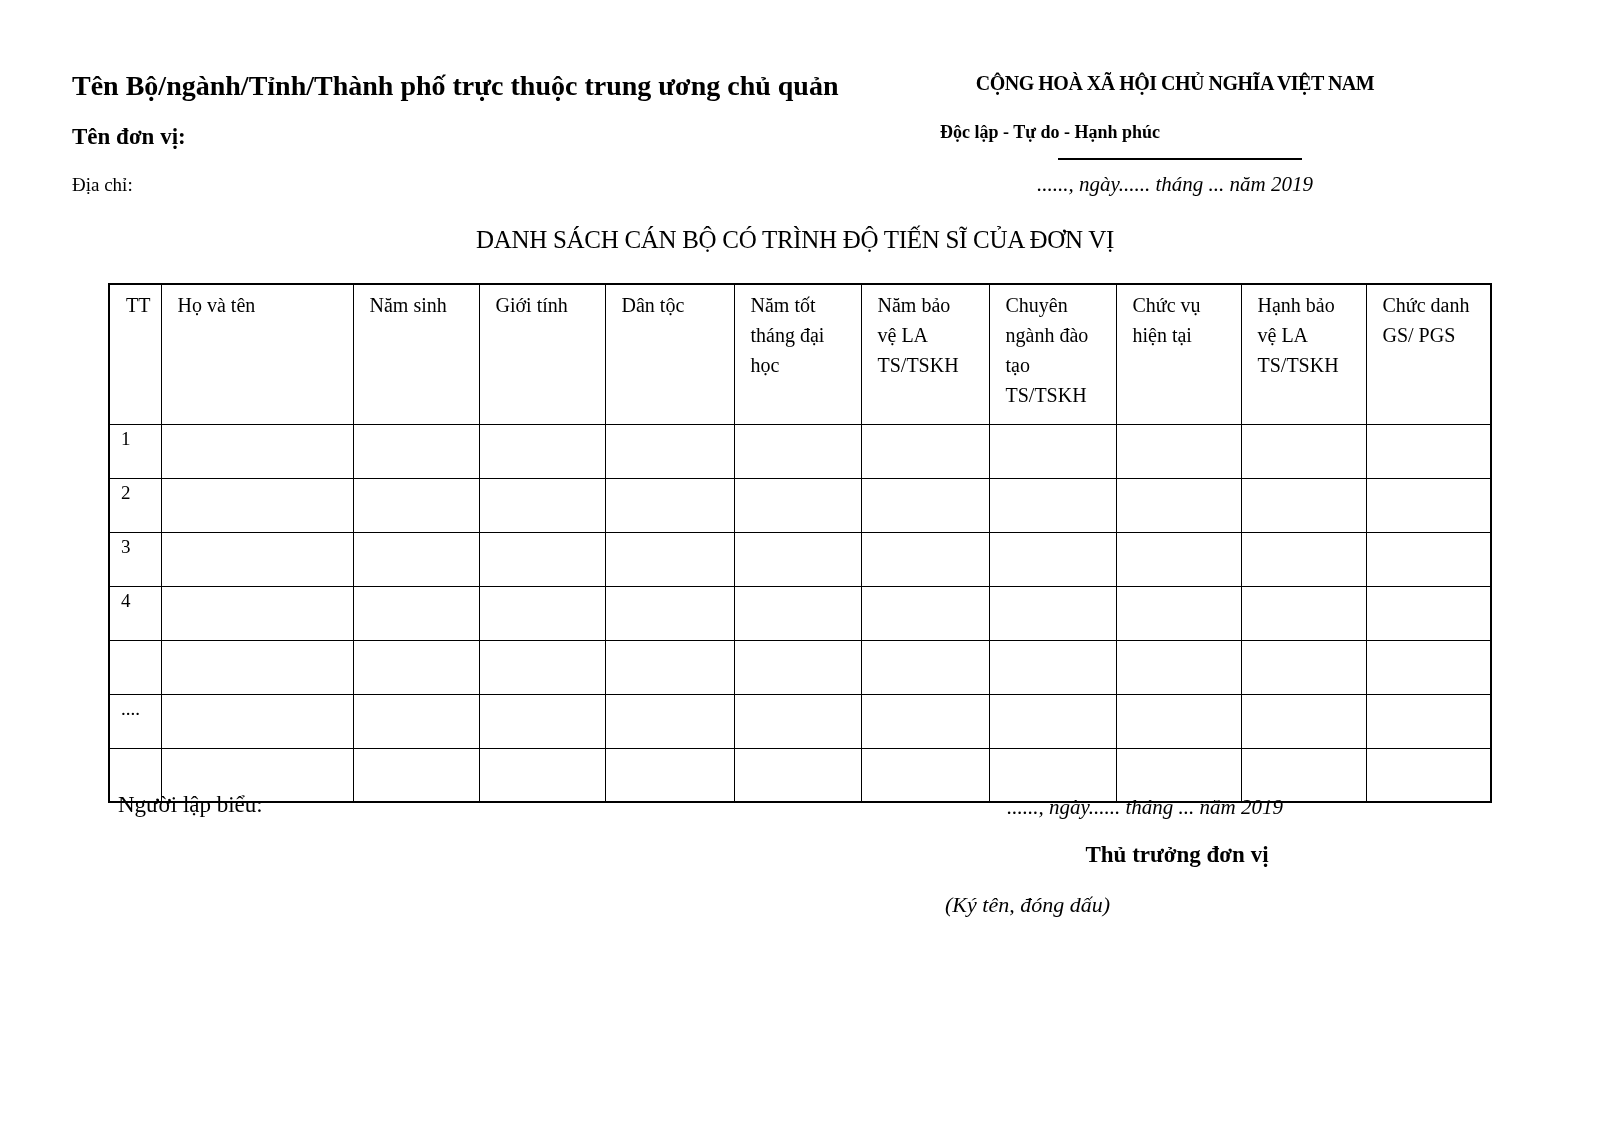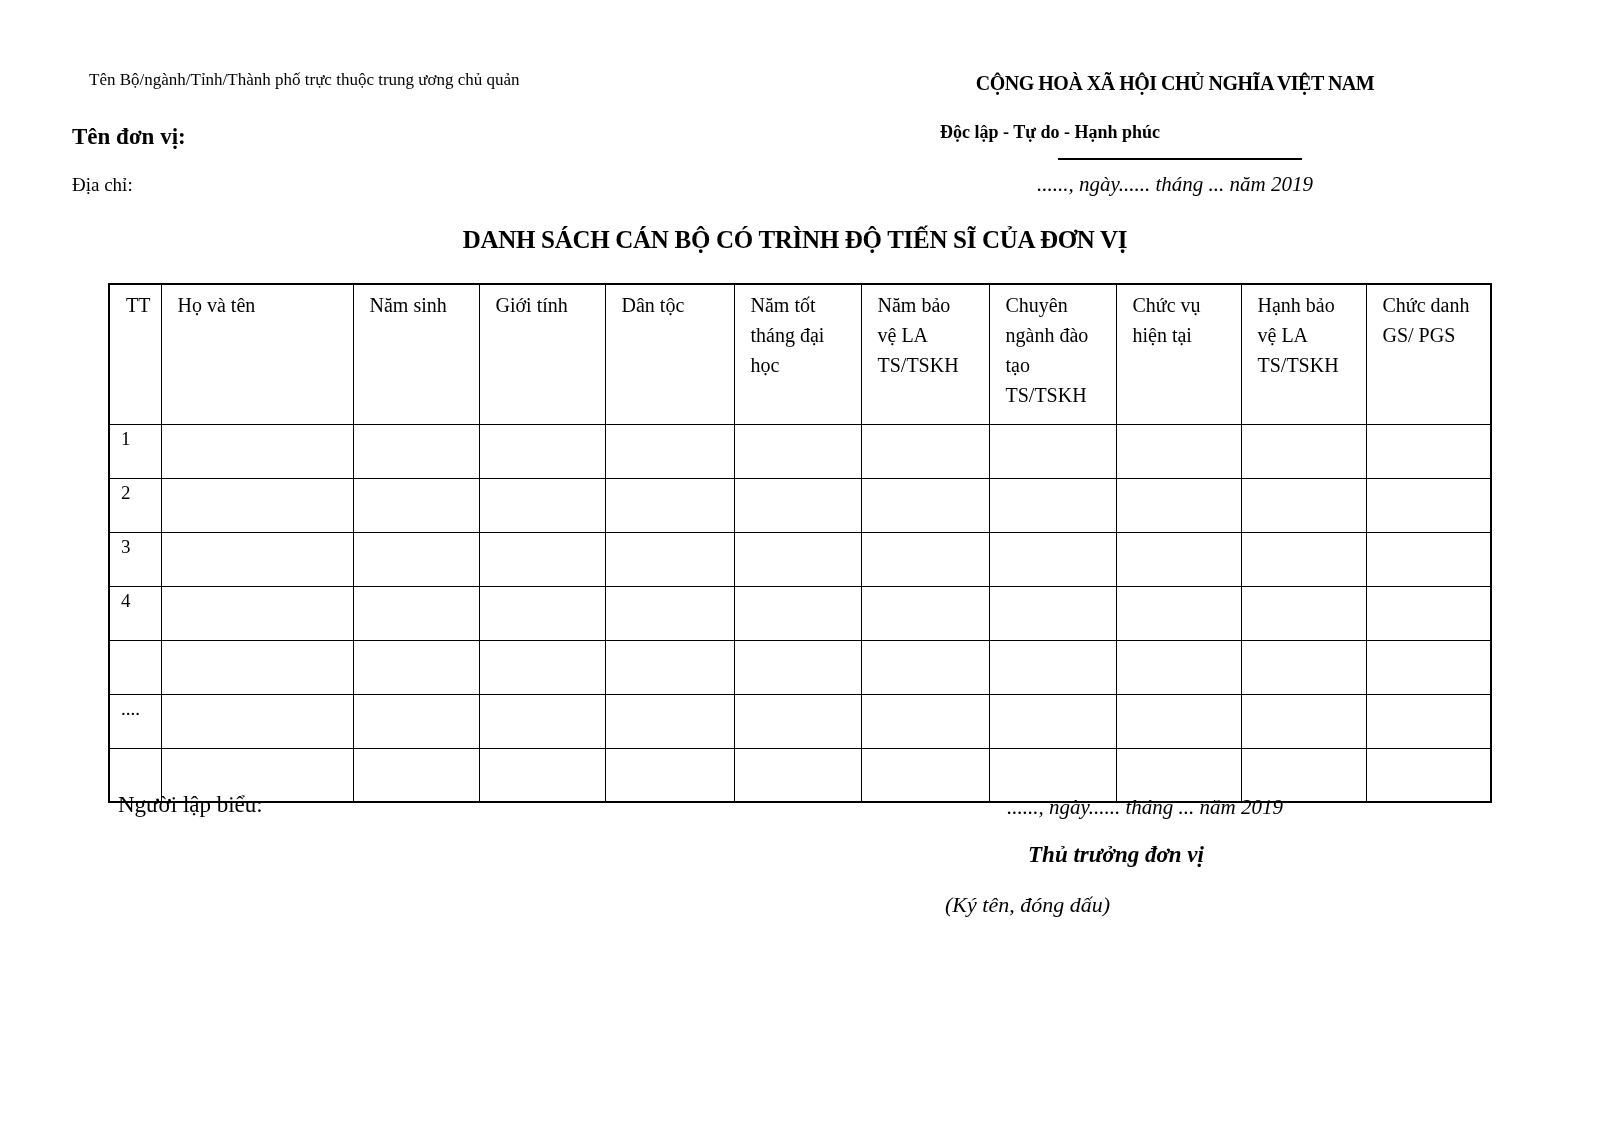--- a/index.html
+++ b/index.html
@@ -7,35 +7,35 @@
   body {
     position: relative;
     background: #ffffff;
     color: #000000;
     font-family: "Liberation Serif", "DejaVu Serif", serif;
     overflow: hidden;
   }
   .abs { position: absolute; }
 
   
-  .issuer-line1 { left: 89px; top: 70px;  font-size: 17px; font-weight: normal; }
+  .issuer-line1 { left: 72px; top: 70px;  font-size: 28px; font-weight: bold; }
   .issuer-line2 { left: 72px; top: 124px; font-size: 23px; font-weight: bold; }
   .issuer-line3 { left: 72px; top: 174px; font-size: 19px; font-weight: normal; }
   .nat-title { left: 940px; top: 72px;  width: 470px; text-align: center;
                font-size: 20px; font-weight: bold; letter-spacing: -0.5px; }
   .nat-motto { left: 940px; top: 122px; width: 470px; text-align: left;
                font-size: 18px; font-weight: bold; }
   .nat-underline { left: 1058px; top: 158px; width: 244px; height: 0;
                border-top: 2px solid #000; }
   .nat-date  { left: 940px; top: 172px; width: 470px; text-align: center;
                font-size: 21px; font-style: italic; }
 
   
   .doc-title { left: 100px; top: 226px; width: 1390px; text-align: center;
-               font-size: 25px; font-weight: bold; letter-spacing: -0.3px; }
+               font-size: 25px; font-weight: normal; letter-spacing: -0.3px; }
 
   
   .tbl-wrap { left: 108px; top: 283px; }
   table.roster {
     border-collapse: collapse;
     table-layout: fixed;
     width: 1382px;
     border: 2px solid #000;
   }
   table.roster th, table.roster td { border: 1px solid #000; }
@@ -53,22 +53,22 @@
     text-align: left;
     vertical-align: top;
     padding: 3px 4px 3px 11px;
   }
   table.roster tbody tr { height: 54px; }
 
   
   .preparer   { left: 118px; top: 792px; font-size: 23px; }
   .foot-date  { left: 945px; top: 795px; width: 400px; text-align: center;
                 font-size: 21px; font-style: italic; }
-  .foot-title { left: 916px; top: 842px; width: 400px; text-align: center;
-                font-size: 23px; font-weight: bold; font-style: italic; }
+  .foot-title { left: 977px; top: 842px; width: 400px; text-align: center;
+                font-size: 23px; font-weight: bold; }
   .foot-note  { left: 945px; top: 892px; width: 400px; text-align: left;
                 font-size: 22px; font-style: italic; }
 </style>
 </head>
 <body>
 
 <div class="abs issuer-line1">Tên Bộ/ngành/Tỉnh/Thành phố trực thuộc trung ương chủ quản</div>
 <div class="abs issuer-line2">Tên đơn vị:</div>
 <div class="abs issuer-line3">Địa chỉ:</div>
 

